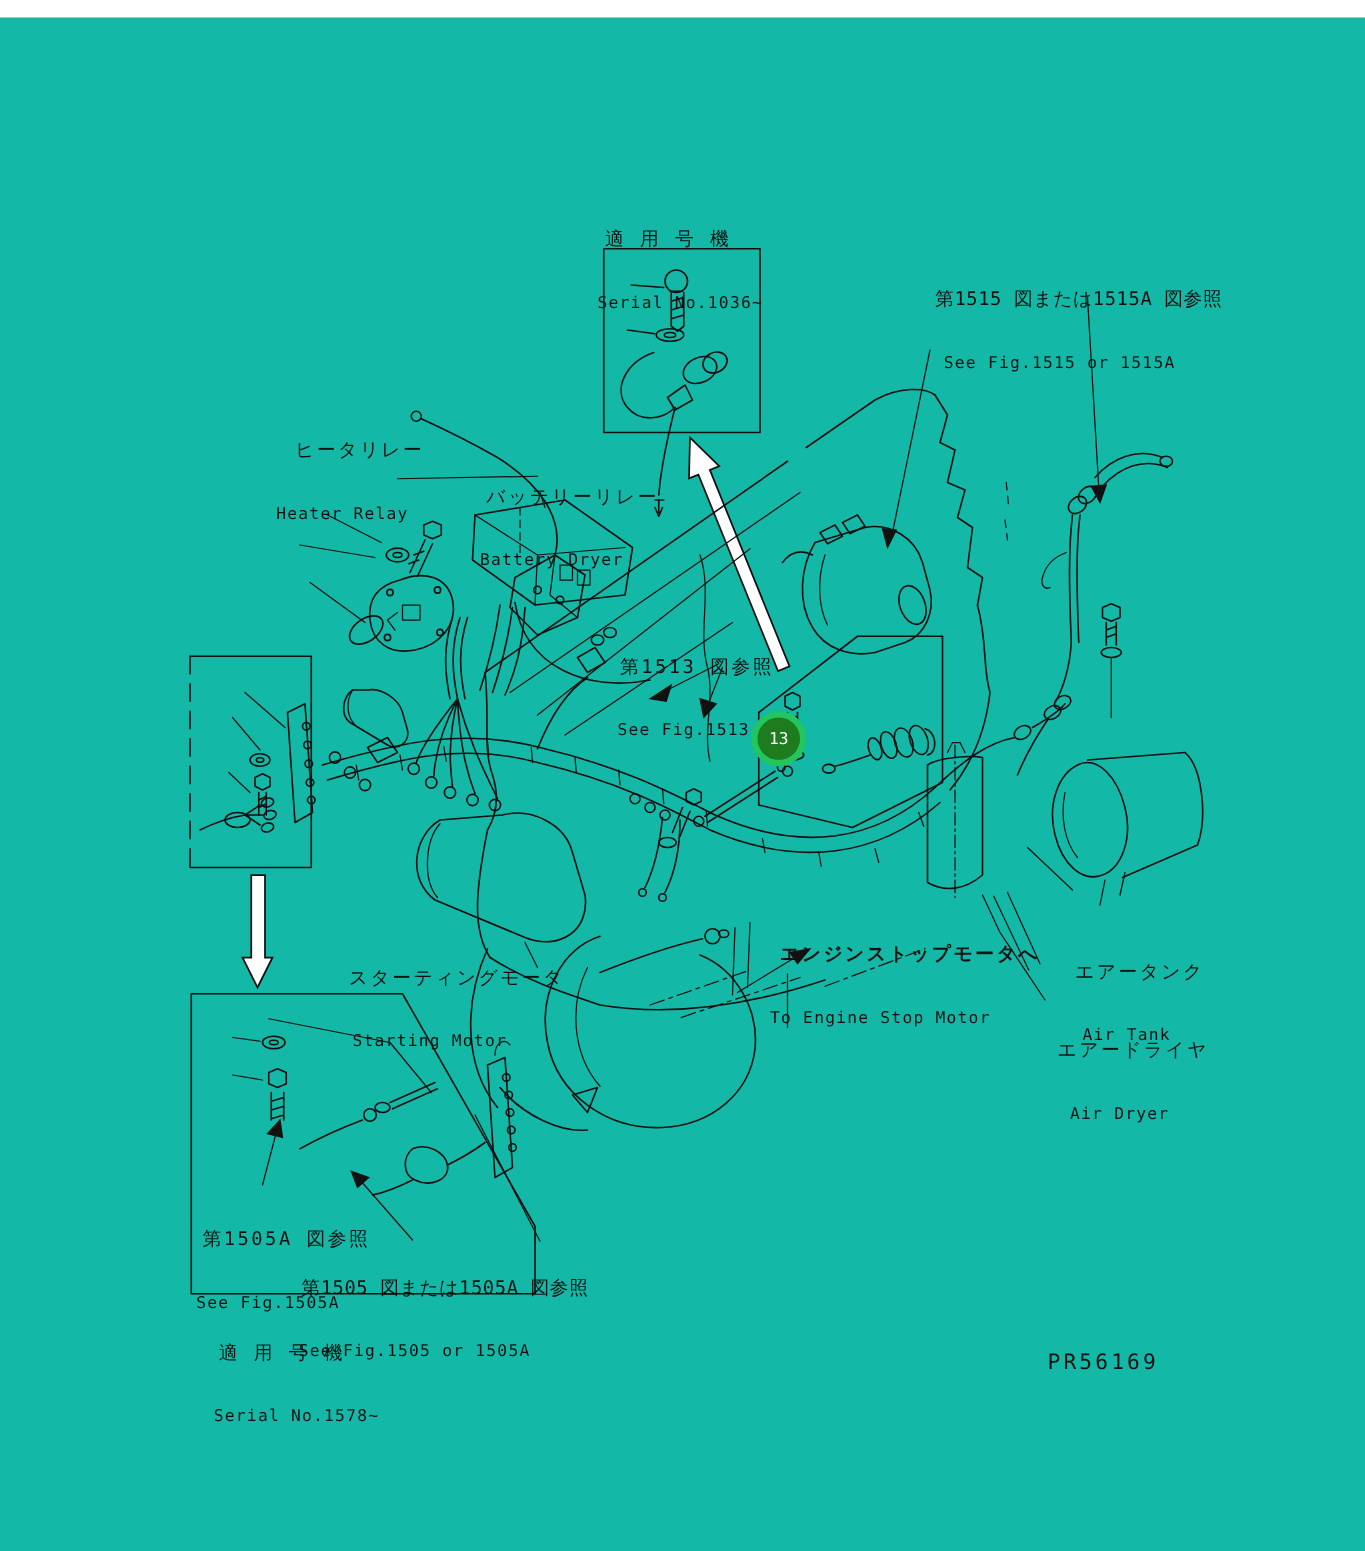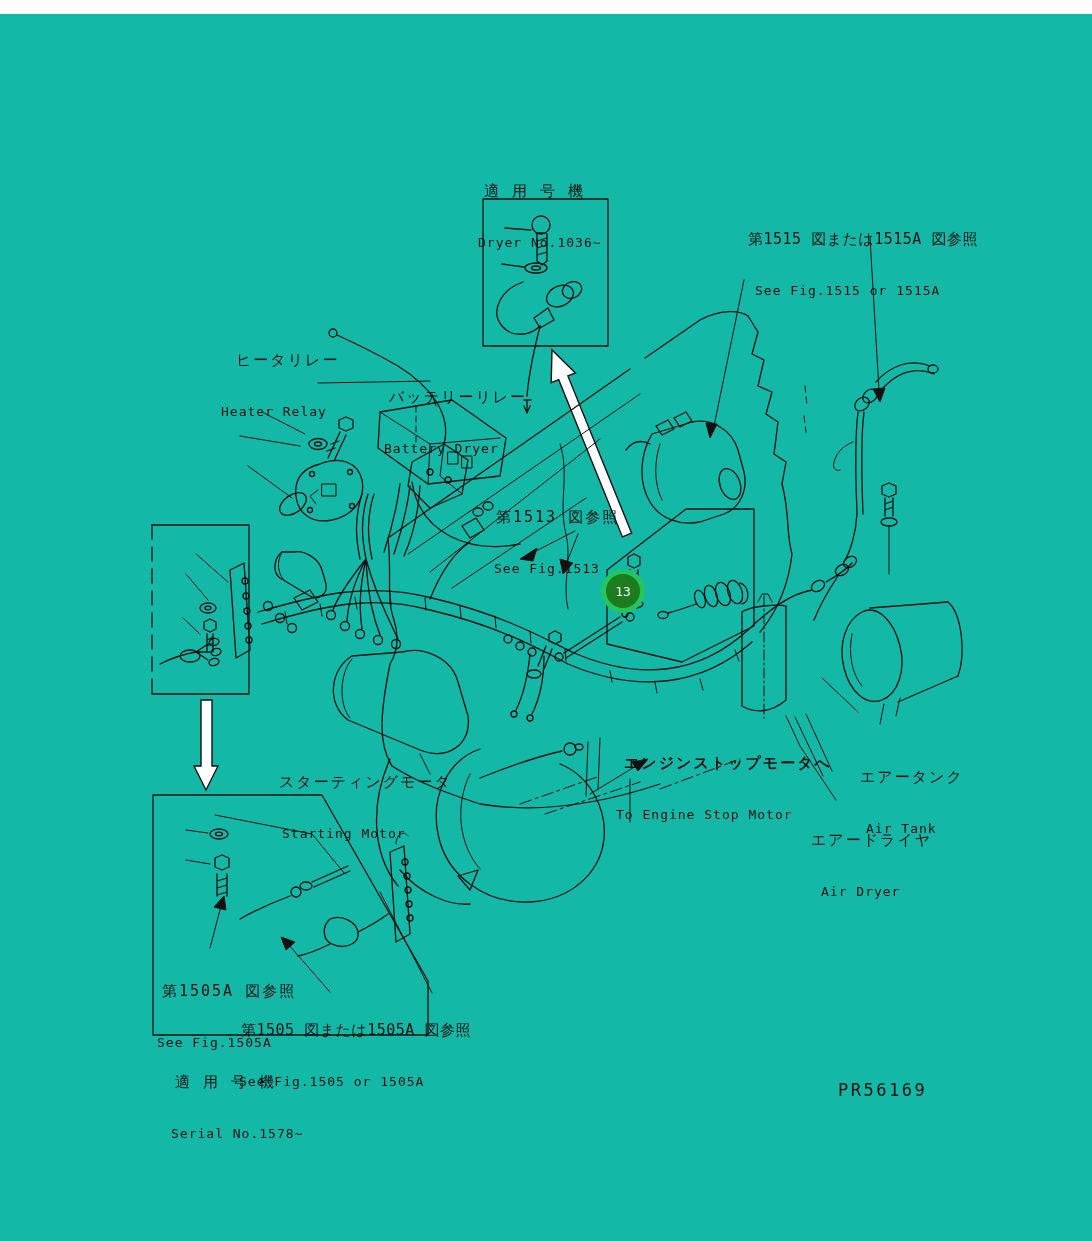--- a/index.html
+++ b/index.html
@@ -277,60 +277,60 @@
   </g>
   <g>
     <path class="ln thin" d="M330,978 L288,930"></path>
         <polygon class="ah" points="281,923 286,936 295,928"></polygon>
   </g>
 
 </svg>
 
 <div class="label" style="left:478px;top:138px;">
   <span class="jp" style="margin-left:6px;">適 用 号 機</span>
-  <span class="en">Dryer No.1036~</span>
+  <span class="en">Serial No.1036~</span>
 </div>
 
 <div class="label" style="left:748px;top:186px;">
   <span class="jp" style="letter-spacing:0.5px;">第1515 図または1515A 図参照</span>
   <span class="en" style="margin-left:7px;">See Fig.1515 or 1515A</span>
 </div>
 
 
 <div class="label" style="left:221px;top:307px;">
   <span class="jp" style="margin-left:15px;">ヒータリレー</span>
   <span class="en">Heater Relay</span>
 </div>
 
 <div class="label" style="left:384px;top:344px;">
   <span class="jp" style="margin-left:5px;">バッテリーリレー</span>
   <span class="en">Battery Dryer</span>
 </div>
 
-<div class="label" style="left:494px;top:464px;">
+<div class="label" style="left:494px;top:480px;">
   <span class="jp" style="margin-left:2px;">第1513 図参照</span>
   <span class="en">See Fig.1513</span>
 </div>
 
 <div class="label" style="left:279px;top:729px;">
   <span class="jp">スターティングモータ</span>
   <span class="en" style="margin-left:3px;">Starting Motor</span>
 </div>
 
 <div class="label" style="left:616px;top:710px;">
   <span class="jp" style="margin-left:8px;font-weight:bold;">エンジンストップモータへ</span>
   <span class="en">To Engine Stop Motor</span>
 </div>
 
 <div class="label" style="left:860px;top:724px;">
   <span class="jp">エアータンク</span>
   <span class="en" style="margin-left:6px;">Air Tank</span>
 </div>
 
-<div class="label" style="left:811px;top:787px;">
+<div class="label" style="left:846px;top:787px;">
   <span class="jp">エアードライヤ</span>
   <span class="en" style="margin-left:10px;">Air Dryer</span>
 </div>
 
 <div class="label" style="left:157px;top:938px;">
   <span class="jp" style="margin-left:5px;">第1505A 図参照</span>
   <span class="en">See Fig.1505A</span>
 </div>
 
 <div class="label" style="left:239px;top:977px;">

